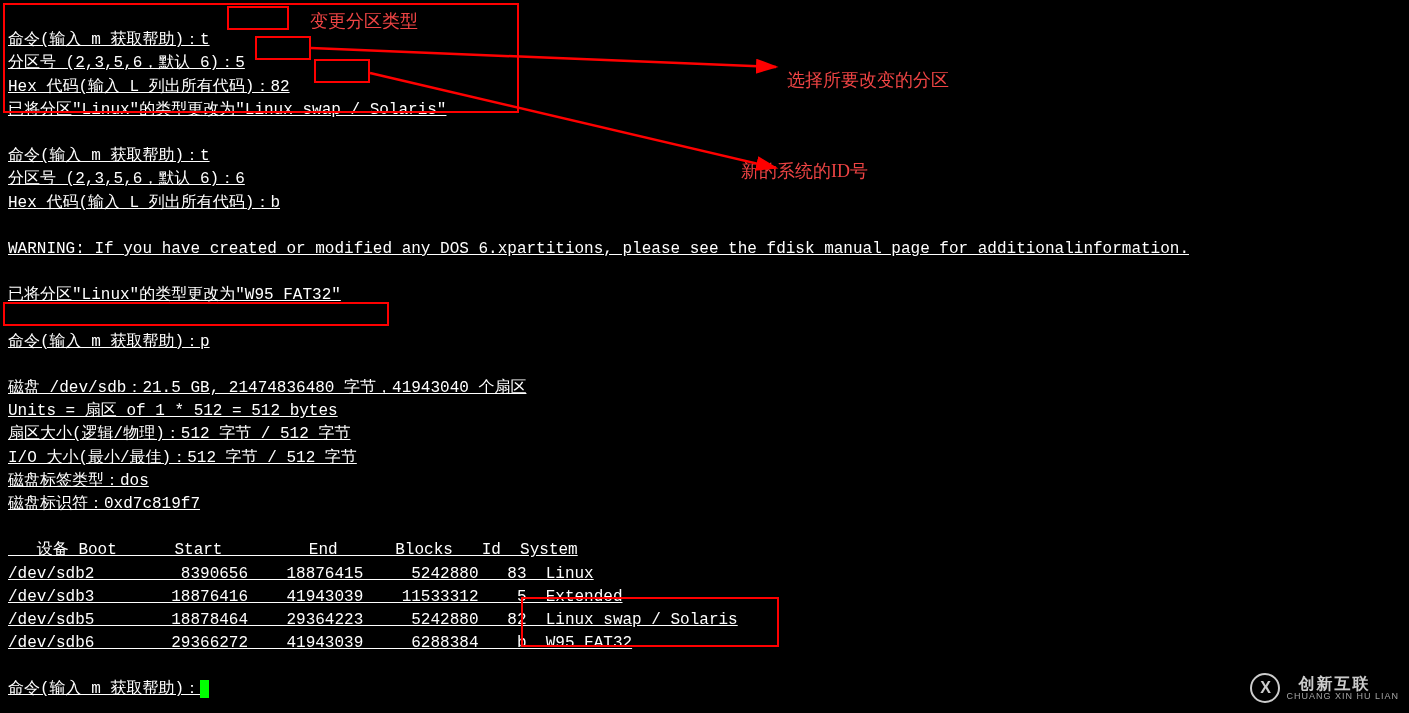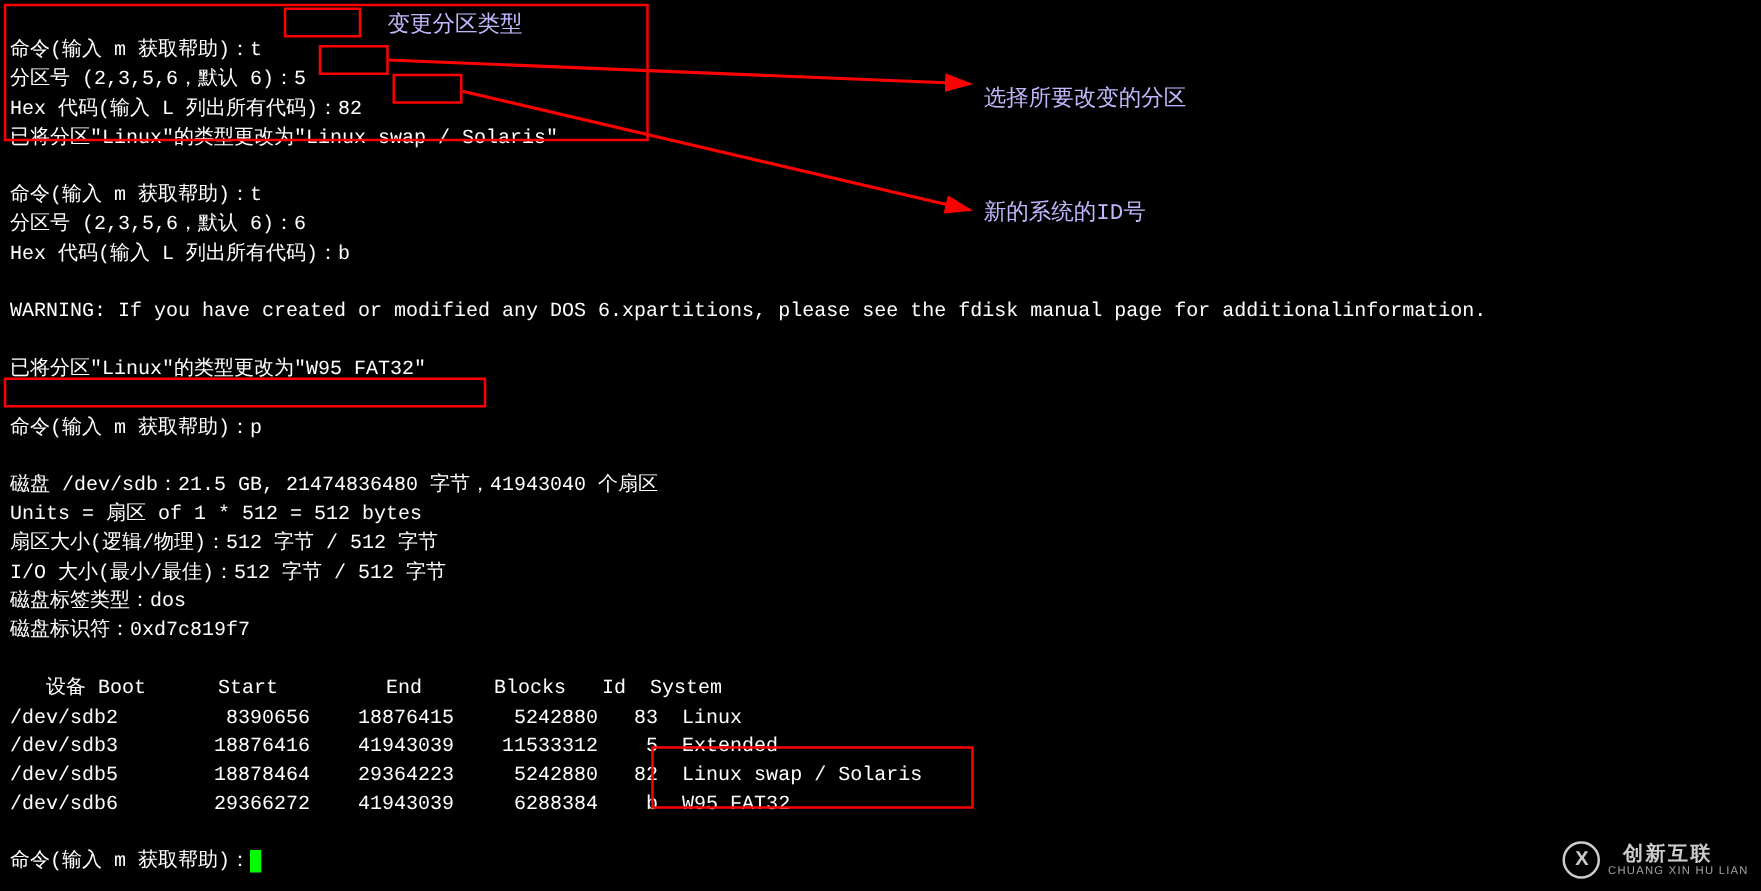--- a/index.html
+++ b/index.html
@@ -11,31 +11,32 @@
     color: #fff;
     width: 1409px;
     height: 713px;
     position: relative;
     overflow: hidden;
     line-height: 1.45;
   }
   .terminal {
     padding: 6px 8px;
     white-space: pre;
+    text-decoration: underline;
   }
   .red-box {
     position: absolute;
     border: 2px solid #ff0000;
     box-sizing: border-box;
   }
   .red-text {
     position: absolute;
-    color: #c4b5fd;
+    color: #ef4444;
     font-size: 18px;
-    font-family: Liberation Mono, monospace;
+    font-family: Liberation Serif, serif;
     white-space: nowrap;
   }
   .cursor {
     display: inline-block;
     width: 9px;
     height: 18px;
     background: #00ff00;
     vertical-align: text-bottom;
   }
   svg.arrow {
@@ -118,21 +119,21 @@
 
 <div class="red-box" style="left:3px; top:3px; width:516px; height:110px;"></div>
 <div class="red-box" style="left:227px; top:6px; width:62px; height:24px;"></div>
 <div class="red-box" style="left:255px; top:36px; width:56px; height:24px;"></div>
 <div class="red-box" style="left:314px; top:59px; width:56px; height:24px;"></div>
 <div class="red-box" style="left:3px; top:302px; width:386px; height:24px;"></div>
 <div class="red-box" style="left:521px; top:597px; width:258px; height:50px;"></div>
 
 <div class="red-text" style="left:310px; top:8px;">变更分区类型</div>
 <div class="red-text" style="left:787px; top:56px;margin-top:11px;">选择所要改变的分区</div>
-<div class="red-text" style="left:787px; top:158px;">新的系统的ID号</div>
+<div class="red-text" style="left:741px; top:158px;">新的系统的ID号</div>
 
 <svg class="arrow" style="left:311px; top:45px;" width="475" height="30">
   <defs>
       <marker id="ah1" markerWidth="10" markerHeight="10" refX="8" refY="3" orient="auto">
         <path d="M0,0 L0,6 L9,3 z" fill="#ff0000"></path>
       </marker>
     </defs>
   <line x1="0" y1="3" x2="465" y2="22" stroke="#ff0000" stroke-width="2.5" marker-end="url(#ah1)"></line>
 </svg>
 

